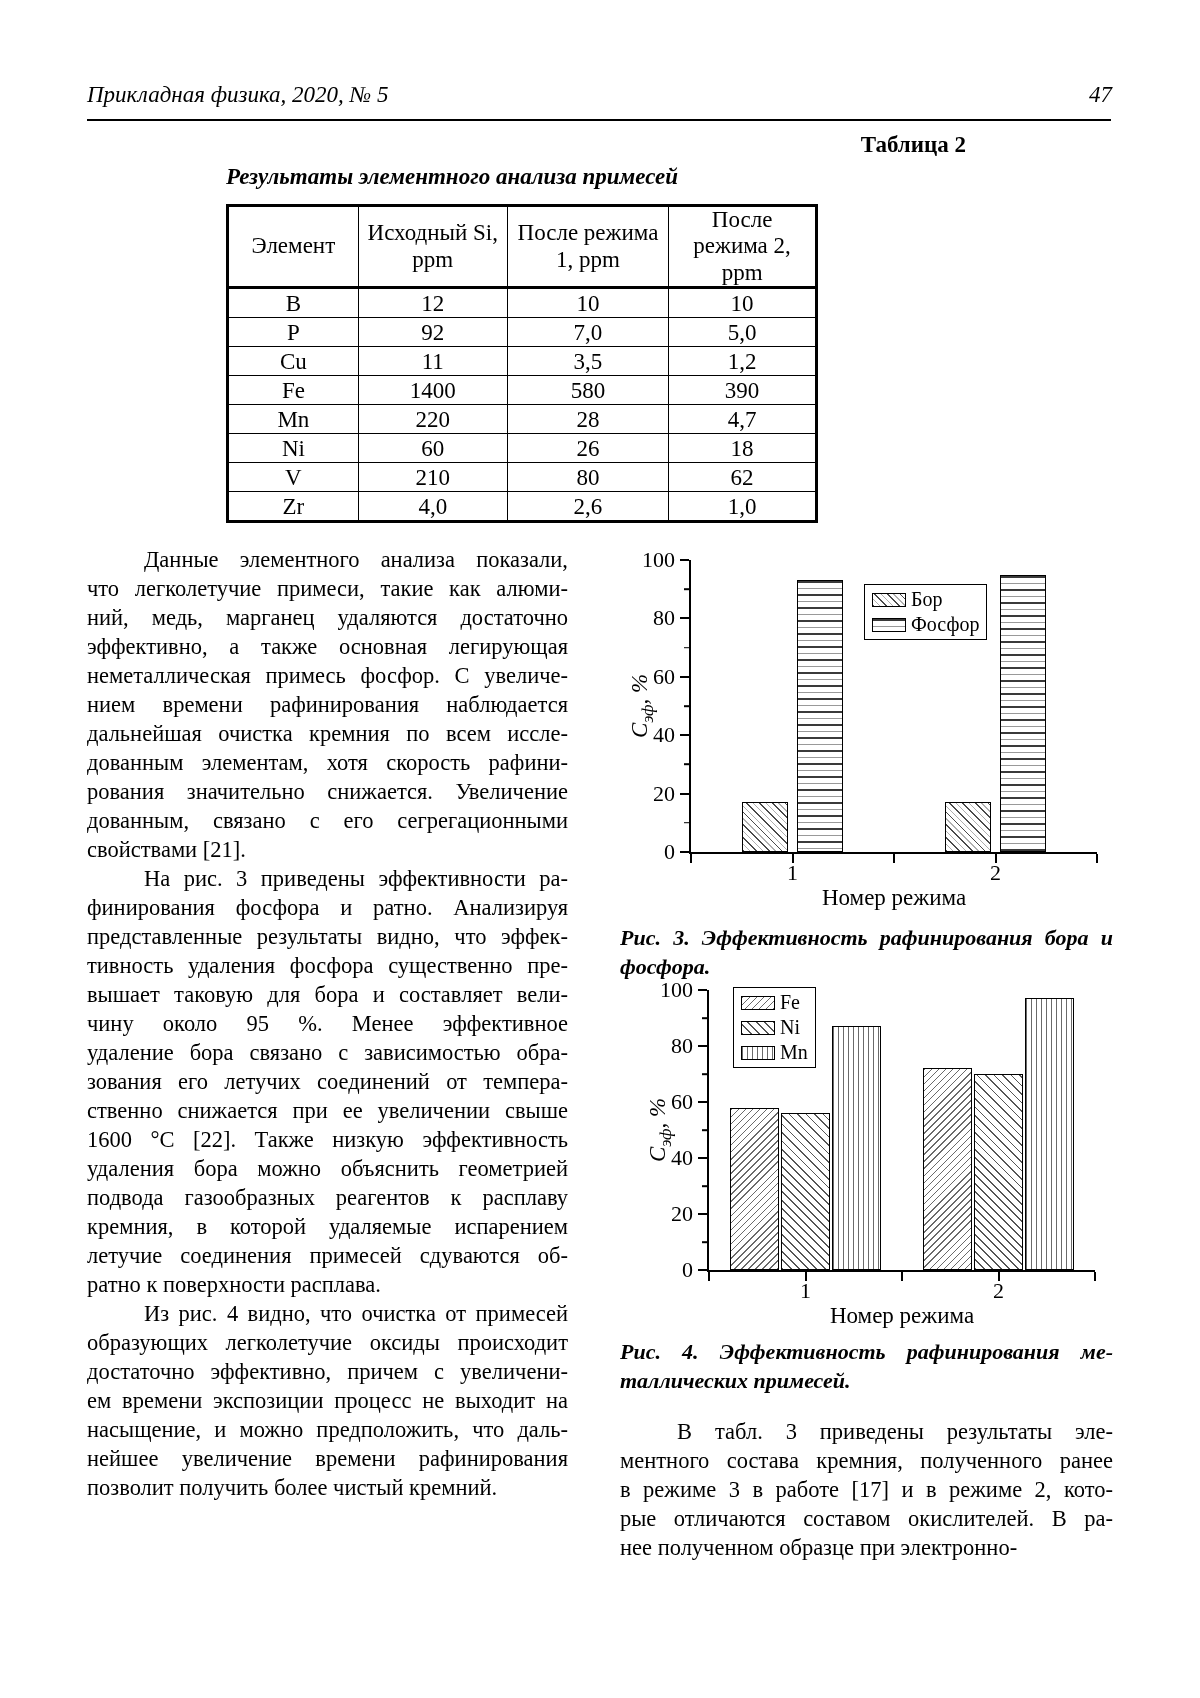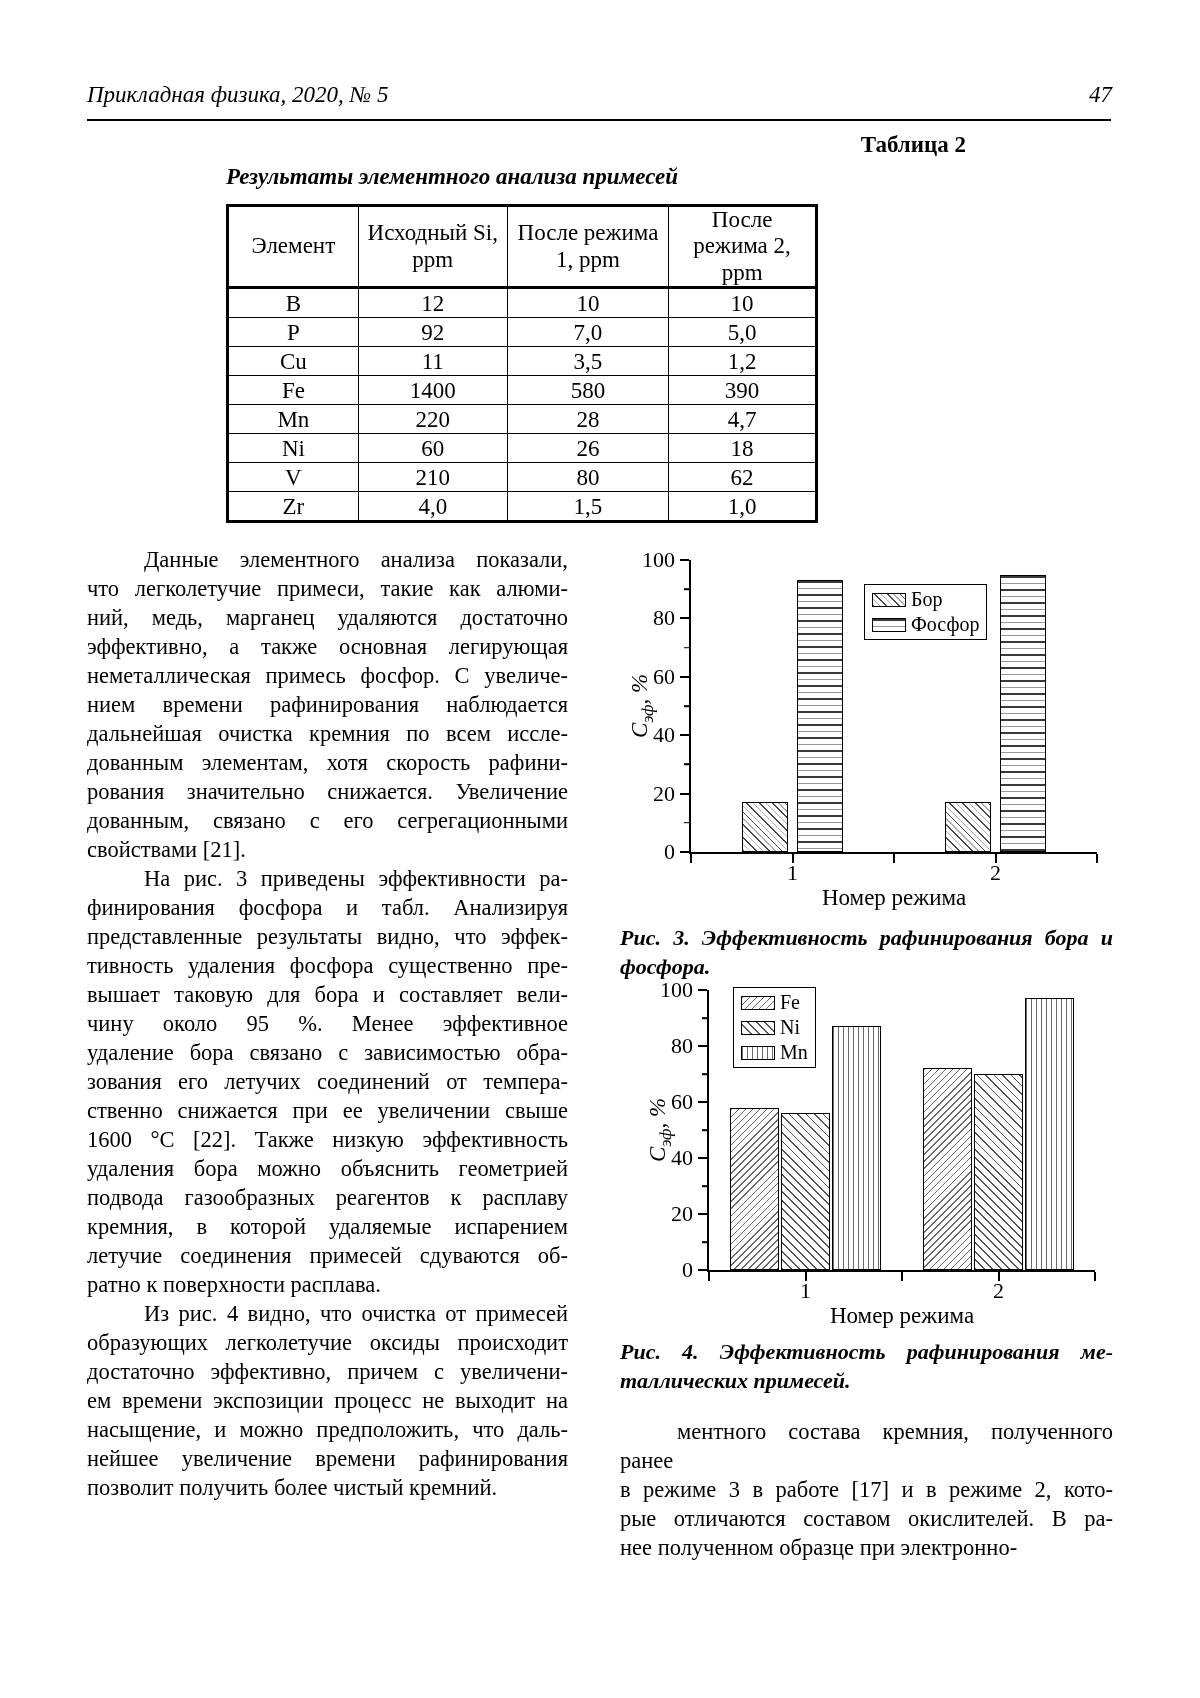--- a/index.html
+++ b/index.html
@@ -129,21 +129,21 @@
         </tr>
         <tr class="">
           <td class="">V</td>
           <td class="">210</td>
           <td class="">80</td>
           <td class="">62</td>
         </tr>
         <tr class="">
           <td class="">Zr</td>
           <td class="">4,0</td>
-          <td class="">1,5</td>
+          <td class="">2,6</td>
           <td class="">1,0</td>
         </tr>
       </tbody>
     </table>
 
   <div class="columns">
 
     <div class="col left">
       <div class="para">
           <div class="line">Данные элементного анализа показали,</div>
@@ -153,21 +153,21 @@
           <div class="line">неметаллическая примесь фосфор. С увеличе-</div>
           <div class="line">нием времени рафинирования наблюдается</div>
           <div class="line">дальнейшая очистка кремния по всем иссле-</div>
           <div class="line">дованным элементам, хотя скорость рафини-</div>
           <div class="line">рования значительно снижается. Увеличение</div>
           <div class="line">дованным, связано с его сегрегационными</div>
           <div class="line last">свойствами [21].</div>
         </div>
       <div class="para">
           <div class="line">На рис. 3 приведены эффективности ра-</div>
-          <div class="line">финирования фосфора и табл. Анализируя</div>
+          <div class="line">финирования фосфора и ратно. Анализируя</div>
           <div class="line">представленные результаты видно, что эффек-</div>
           <div class="line">тивность удаления фосфора существенно пре-</div>
           <div class="line">вышает таковую для бора и составляет вели-</div>
           <div class="line">чину около 95 %. Менее эффективное</div>
           <div class="line">удаление бора связано с зависимостью обра-</div>
           <div class="line">зования его летучих соединений от темпера-</div>
           <div class="line">ственно снижается при ее увеличении свыше</div>
           <div class="line">1600 °С [22]. Также низкую эффективность</div>
           <div class="line">удаления бора можно объяснить геометрией</div>
           <div class="line">подвода газообразных реагентов к расплаву</div>
@@ -288,20 +288,21 @@
             <div class="bar hatch-vlines" style="left: 81.95%; width: 12.7%; height: 97%;"></div>
           </div>
       </figure>
 
       <div class="figcap cap4">
           <div class="line">Рис. 4. Эффективность рафинирования ме-</div>
           <div class="line last">таллических примесей.</div>
         </div>
 
       <div class="para rpara">
+          <div class="line">В табл. 3 приведены результаты эле-</div>
           <div class="line">ментного состава кремния, полученного ранее</div>
           <div class="line">в режиме 3 в работе [17] и в режиме 2, кото-</div>
           <div class="line">рые отличаются составом окислителей. В ра-</div>
           <div class="line last">нее полученном образце при электронно-</div>
         </div>
 
     </div>
   </div>
 </div>
 

